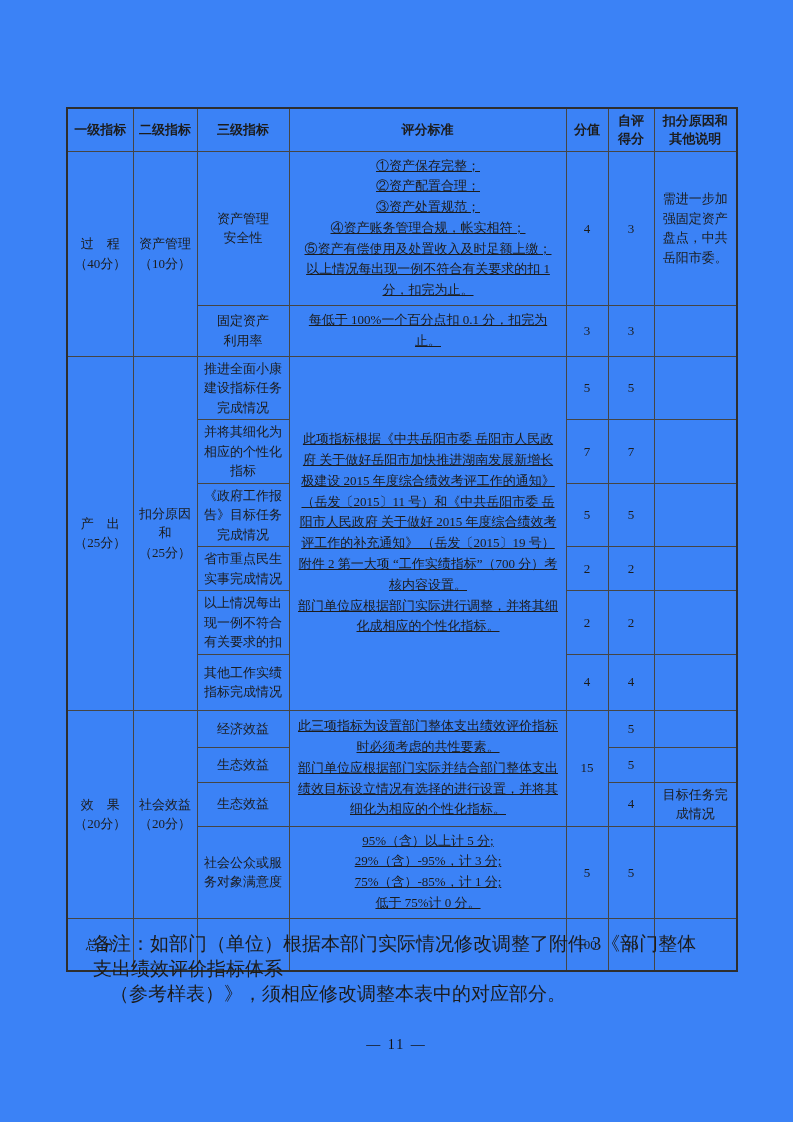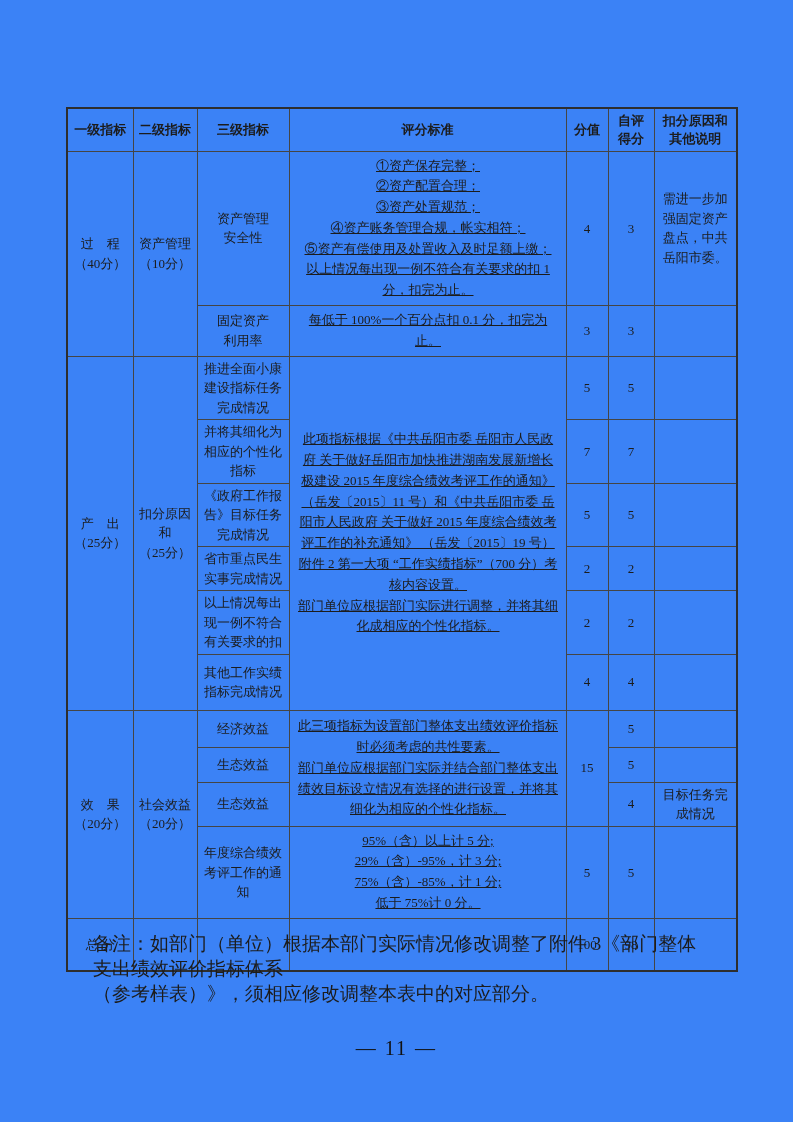--- a/index.html
+++ b/index.html
@@ -36,24 +36,24 @@
   
   .h-head{height:43px} .h-a1{height:137px} .h-a2{height:46px}
   .h-b1{height:60px} .h-b2{height:62px} .h-b3{height:62px}
   .h-b4{height:43px} .h-b5{height:63px} .h-b6{height:56px}
   .h-c1{height:37px} .h-c2{height:35px} .h-c3{height:40px} .h-c4{height:77px}
   .h-t{height:53px}
   .note {
     position:absolute; left:93px; top:931px; width:620px;
     font-size:19px; line-height:25px; color:#1c1c1c;
   }
-  .note-l2 { }
+  .note-l2 { margin-left:17px; }
   .pageno {
     position:absolute; left:0; top:1037px; width:100%;
-    text-align:center; font-size:20px; letter-spacing:2px; color:#111;
+    text-align:center; font-size:14px; letter-spacing:2px; color:#111;
   }
 </style>
 </head>
 <body>
 
 <div class="page">
 
   <table class="score-table">
     <colgroup>
       <col style="width:66px">
@@ -164,21 +164,21 @@
       <td>生态效益</td>
       <td>5</td>
       <td></td>
     </tr>
     <tr class="h-c3">
       <td>生态效益</td>
       <td>4</td>
       <td>目标任务完成情况</td>
     </tr>
     <tr class="h-c4">
-      <td>年度综合绩效考评工作的通知</td>
+      <td>社会公众或服务对象满意度</td>
       <td class="crit">95%（含）以上计 5 分;
 29%（含）-95%，计 3 分;
 75%（含）-85%，计 1 分;
 低于 75%计 0 分。</td>
       <td>5</td>
       <td>5</td>
       <td></td>
     </tr>
 
     <tr class="h-t">

